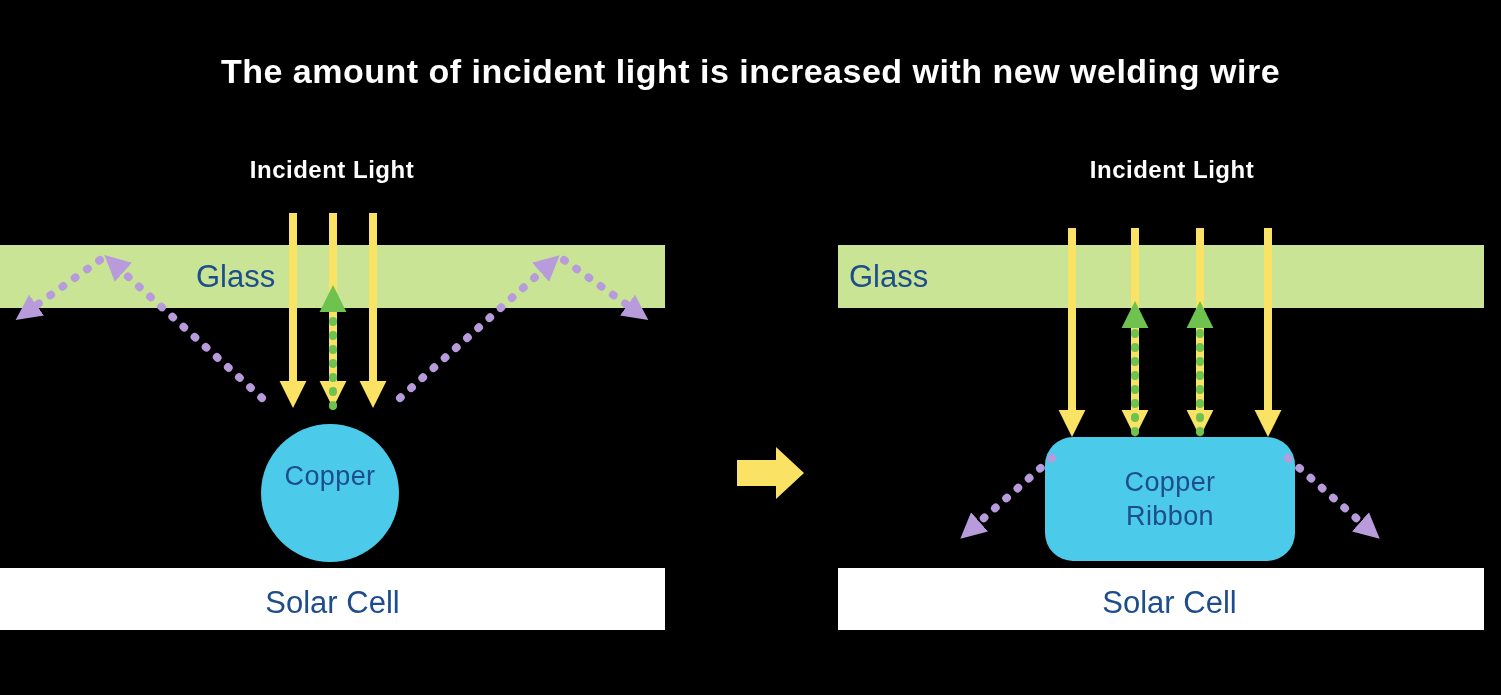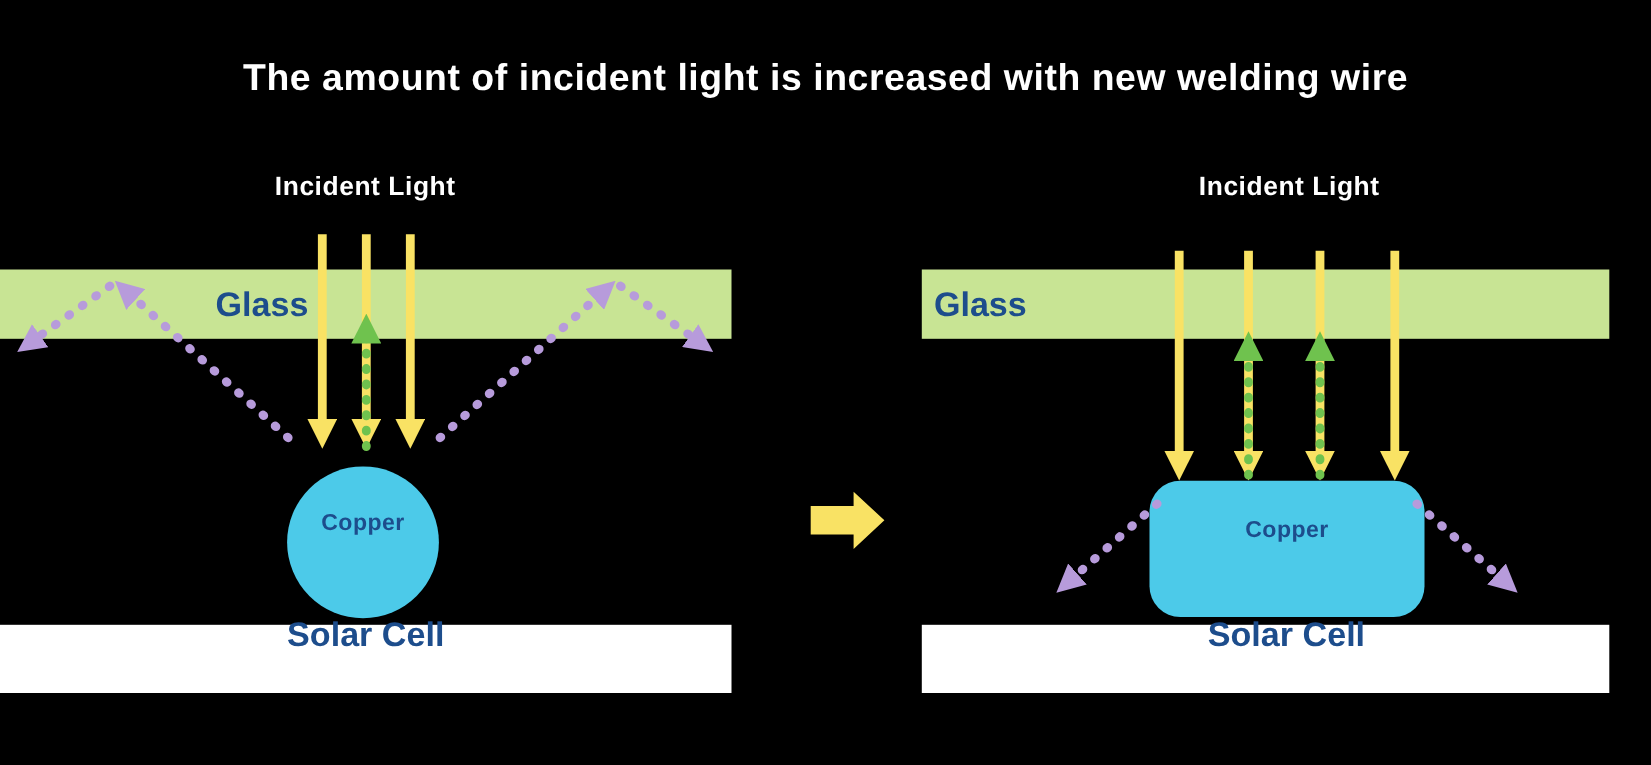--- a/index.html
+++ b/index.html
@@ -3,20 +3,21 @@
 <meta charset="utf-8">
 <style>
   html, body { margin: 0; padding: 0; background: #000; }
   .canvas {
     position: relative;
     width: 1463px;
     height: 695px;
     background: #000000;
     overflow: hidden;
     font-family: "Liberation Sans", sans-serif;
+    padding-left: 21px;
   }
   .abs { position: absolute; }
   svg.layer { position: absolute; left: 0; top: 0; }
   .title {
     left: 0; top: 52px; width: 1501px;
     text-align: center;
     color: #ffffff;
     font-size: 34px;
     font-weight: 700;
     letter-spacing: 0.5px;
@@ -25,33 +26,33 @@
     width: 400px;
     text-align: center;
     color: #ffffff;
     font-size: 24px;
     font-weight: 700;
     letter-spacing: 0.5px;
     top: 156px;
   }
   .heading.left-pos  { left: 132px; }
   .heading.right-pos { left: 972px; }
-  .navy { color: #1d4d8c; font-weight: 700; }
+  .navy { color: #1d4d8c; font-weight: 400; }
   .glass-label { font-size: 31px; top: 259px; }
   .glass-label.left-pos  { left: 196px; }
   .glass-label.right-pos { left: 849px; }
   .conductor-label {
-    font-size: 21px;
+    font-size: 27px;
     line-height: 34px;
     text-align: center;
     letter-spacing: 0.4px;
   }
   .conductor-label.wire   { left: 230px; top: 459px; width: 200px; }
   .conductor-label.ribbon { left: 1045px; top: 465px; width: 250px; }
-  .solar-label { font-size: 31px; text-align: center; top: 559px; }
+  .solar-label { font-size: 31px; text-align: center; top: 585px; }
   .solar-label.left-pos  { left: 0; width: 665px; }
   .solar-label.right-pos { left: 838px; width: 663px; }
 </style>
 </head>
 <body>
 
 <div class="canvas">
 
   <svg class="layer" width="1501" height="695" viewBox="0 0 1501 695">
     <defs>
@@ -110,18 +111,19 @@
 
   <div class="abs navy glass-label left-pos">Glass</div>
   <div class="abs navy glass-label right-pos">Glass</div>
 
   <div class="abs navy conductor-label wire">
     <div>Copper</div>
   </div>
 
   <div class="abs navy conductor-label ribbon">
     <div>Copper</div>
+    <div>Ribbon</div>
   </div>
 
   <div class="abs navy solar-label left-pos">Solar Cell</div>
   <div class="abs navy solar-label right-pos">Solar Cell</div>
 
 </div>
 
 </body></html>

